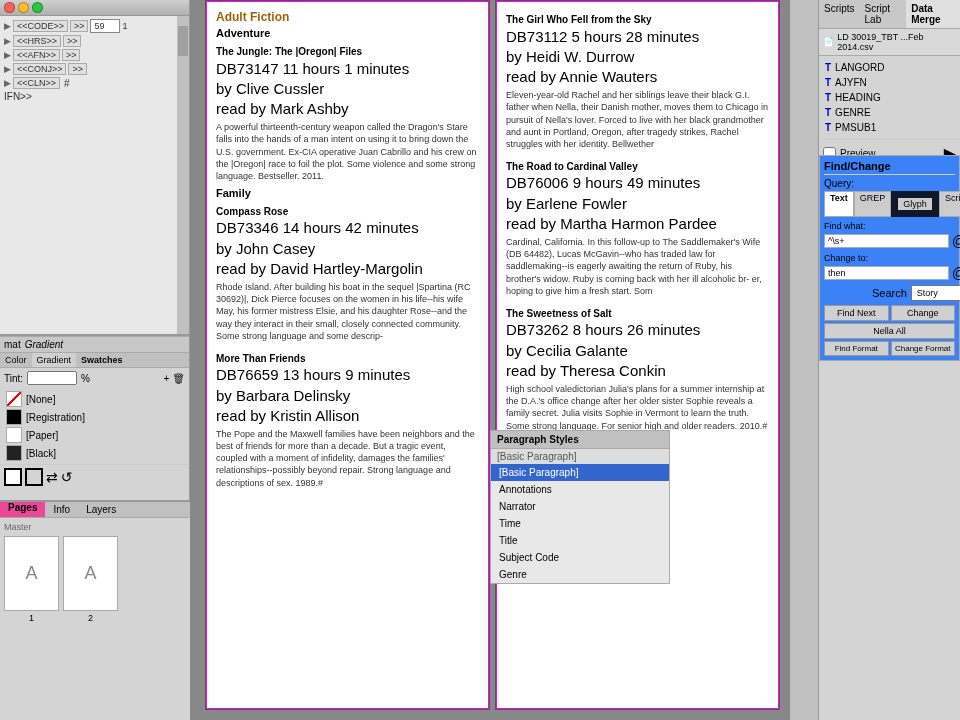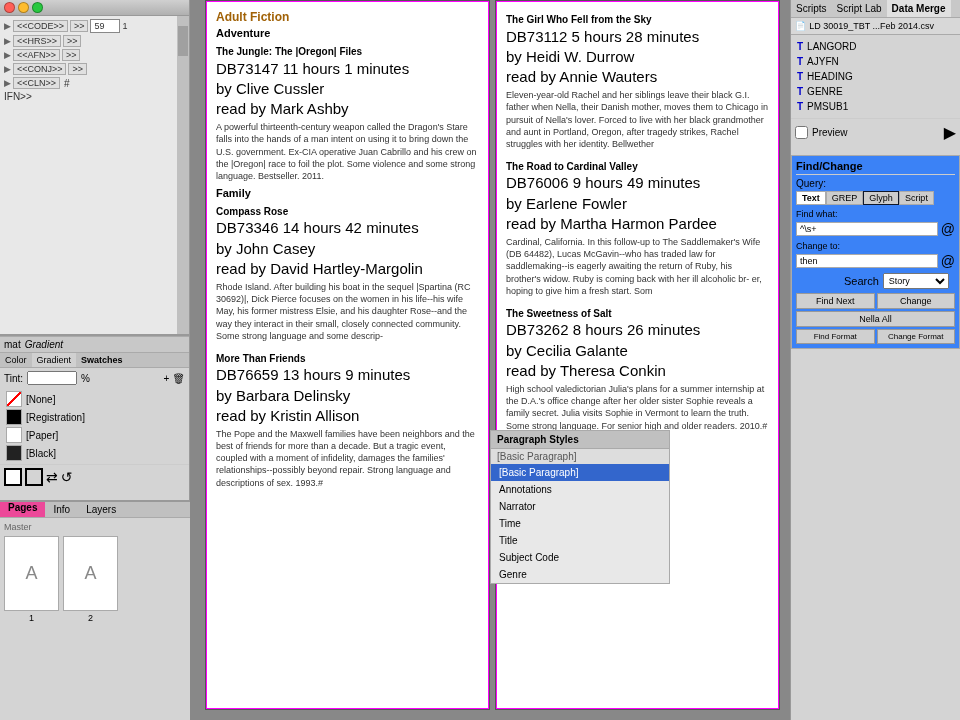--- a/index.html
+++ b/index.html
@@ -45,21 +45,21 @@
     .page-border { border: 1px solid #555; }
 
     .cat-heading { font-size: 12px; font-weight: bold; margin-bottom: 1px; color: #a16207; }
     .sub-heading { font-size: 11px; font-weight: bold; margin-bottom: 2px; color: #000; }
     .book-title { font-size: 10px; font-weight: bold; color: #000; margin-top: 4px; }
     .book-meta { font-size: 15px; color: #000; }
     .book-desc { font-size: 9px; color: #333; margin-top: 2px; }
 
     
     #right-panel {
-      position: absolute; right: 0; top: 0; width: 170px; height: 720px;
+      position: absolute; right: 0; top: 0; width: 142px; height: 720px;
       background: #d4d4d4; border-left: 1px solid #999;
     }
 
     .para-styles-panel {
       position: absolute; left: 490px; top: 430px; width: 180px;
       background: #e8e8e8; border: 1px solid #aaa; z-index: 50;
     }
     .ps-title { background: #c0c0c0; padding: 3px 6px; font-size: 10px; font-weight: bold; border-bottom: 1px solid #aaa; cursor: move; }
     .ps-item { padding: 3px 8px; font-size: 10px; cursor: pointer; }
     .ps-item.active { background: #3366cc; color: #fff; }
@@ -223,21 +223,21 @@
         <div class="book-meta">read by David Hartley-Margolin</div>
         <div class="book-desc">Rhode Island. After building his boat in the sequel |Spartina (RC 30692)|, Dick Pierce focuses on the women in his life--his wife May, his former mistress Elsie, and his daughter Rose--and the way they interact in their small, closely connected community. Some strong language and some descrip-</div>
 
         <div class="book-title" style="margin-top:10px;">More Than Friends</div>
         <div class="book-meta">
           <span>DB76659</span>
           <span>13 hours 9 minutes</span>
         </div>
         <div class="book-meta">by Barbara Delinsky</div>
         <div class="book-meta">read by Kristin Allison</div>
-        <div class="book-desc">The Pope and the Maxwell families have been neighbors and the best of friends for more than a decade. But a tragic event, coupled with a moment of infidelity, damages the families' relationships--possibly beyond repair. Strong language and descriptions of sex. 1993.#</div>
+        <div class="book-desc">The Pope and the Maxwell families have been neighbors and the best of friends for more than a decade. But a tragic event, coupled with a moment of infidelity, damages the families' relationships--possibly beyond repair. Strong language and descriptions of sex. 1989.#</div>
       </div>
 
       <div class="page page-right page-border" style="position:relative;">
 
         <div style="position:absolute;left:0;top:0;right:0;bottom:0;border:1px solid #ff00ff;pointer-events:none;z-index:10;"></div>
 
         <div class="book-title">The Girl Who Fell from the Sky</div>
         <div class="book-meta">
           <span>DB73112</span>
           <span>5 hours 28 minutes</span>
@@ -311,21 +311,21 @@
   </div>
 
   <div style="position:absolute;top:155px;left:0;right:0;background:#3b82f6;border:1px solid #aaa;padding:4px;">
     <div style="font-size:11px;font-weight:bold;margin-bottom:3px;border-bottom:1px solid #ccc;padding-bottom:2px;">Find/Change</div>
 
     <div style="font-size:10px;margin-bottom:2px;">Query:</div>
 
     <div style="display:flex;margin-bottom:4px;font-size:9px;">
       <span style="padding:1px 5px;background:#fff;border:1px solid #aaa;cursor:pointer;font-weight:bold;">Text</span>
       <span style="padding:1px 5px;background:#ccc;border:1px solid #aaa;cursor:pointer;">GREP</span>
-      <span style="padding:1px 5px;background:#ccc;border:1px solid #0f172a;cursor:pointer;">Glyph</span>
+      <span style="padding:1px 5px;background:#ccc;border:7px solid #0f172a;cursor:pointer;">Glyph</span>
       <span style="padding:1px 5px;background:#ccc;border:1px solid #aaa;cursor:pointer;">Script</span>
     </div>
 
     <div style="font-size:9px;margin-bottom:2px;">Find what:</div>
     <div style="display:flex;align-items:center;margin-bottom:4px;">
       <input type="text" style="flex: 1 1 0%; font-size: 9px; border: 1px solid rgb(170, 170, 170); padding: 1px 3px;" value="^\s+">
       <span style="font-size:14px;margin-left:3px;cursor:pointer;">@</span>
     </div>
 
     <div style="font-size:9px;margin-bottom:2px;">Change to:</div>

